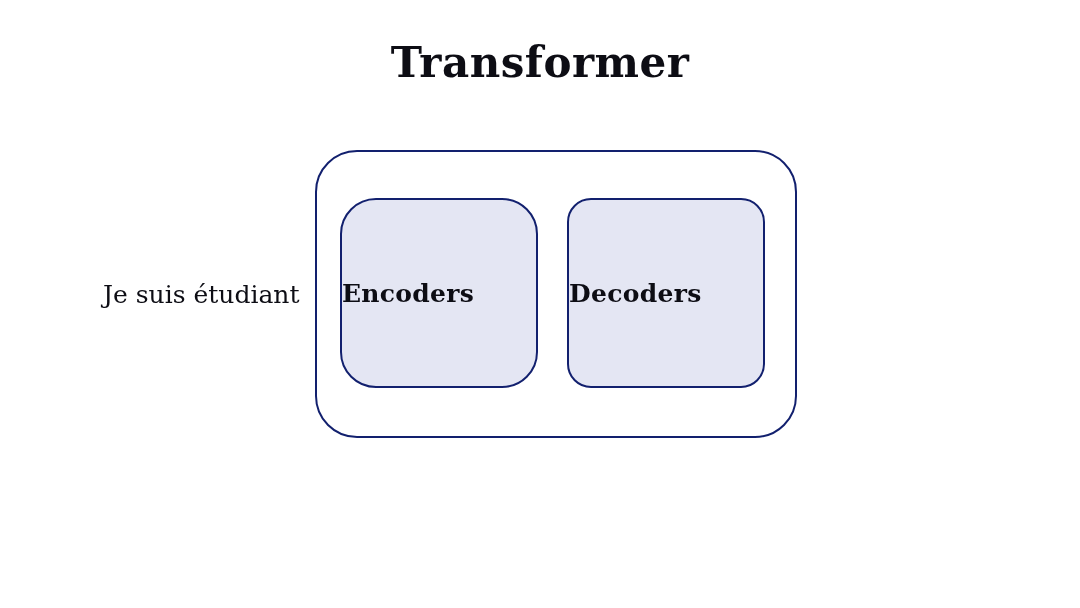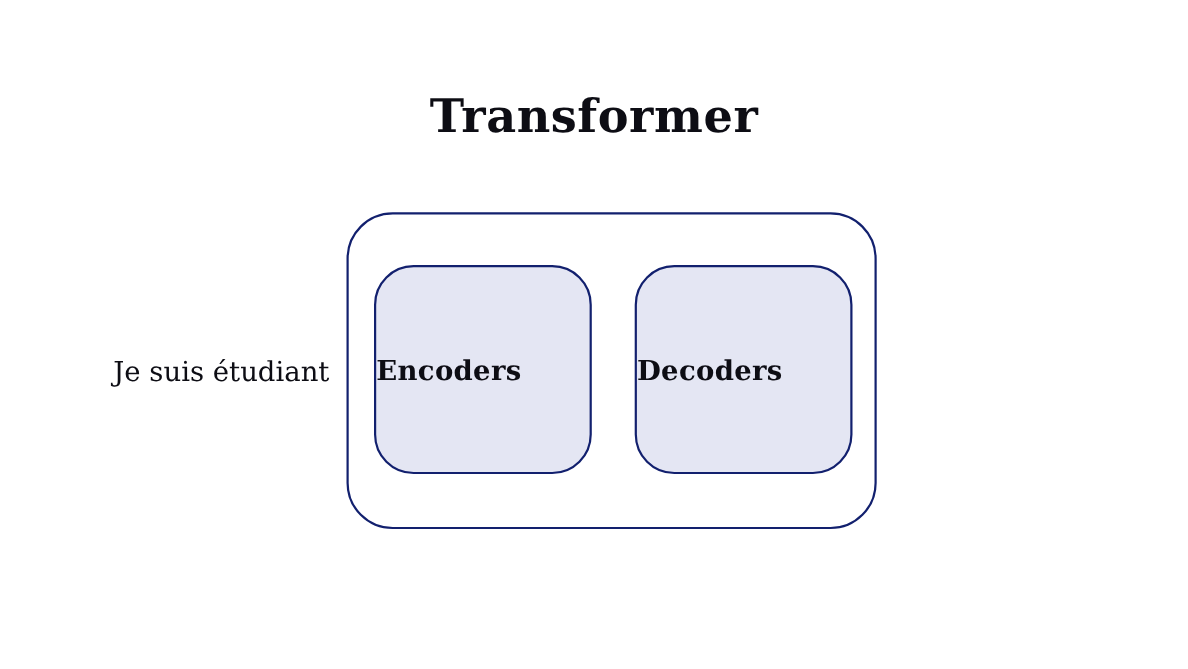--- a/index.html
+++ b/index.html
@@ -11,21 +11,20 @@
     height: 608px;
     background: #ffffff;
     font-family: "DejaVu Serif", "Liberation Serif", serif;
     position: relative;
     overflow: hidden;
   }
   .canvas {
     position: absolute;
     inset: 0;
     background: var(--page-bg, #ffffff);
-    margin-top: 43px;
   }
   .diagram-title {
     position: absolute;
     top: 38px;
     left: 0;
     width: 100%;
     text-align: center;
     font-size: 42px;
     font-weight: 700;
     color: var(--text-color, #0d0d14);
@@ -63,21 +62,21 @@
     align-items: center;
     justify-content: flex-start;
   }
   .stack-box .stack-label {
     font-size: 25px;
     font-weight: 700;
     color: var(--text-color, #0d0d14);
     letter-spacing: 0.3px;
   }
   .encoders-box { left: 23px; }
-  .decoders-box { left: 260px; }
+  .decoders-box { left: 250px; border-radius: 24px; }
 </style>
 </head>
 <body style="--page-bg: #ffffff; --border-color: #12206e; --box-fill: #e4e6f3; --text-color: #0d0d14;">
 
 <div class="canvas">
 
   <div class="diagram-title">Transformer</div>
 
   <div class="input-text">Je suis étudiant</div>
 

